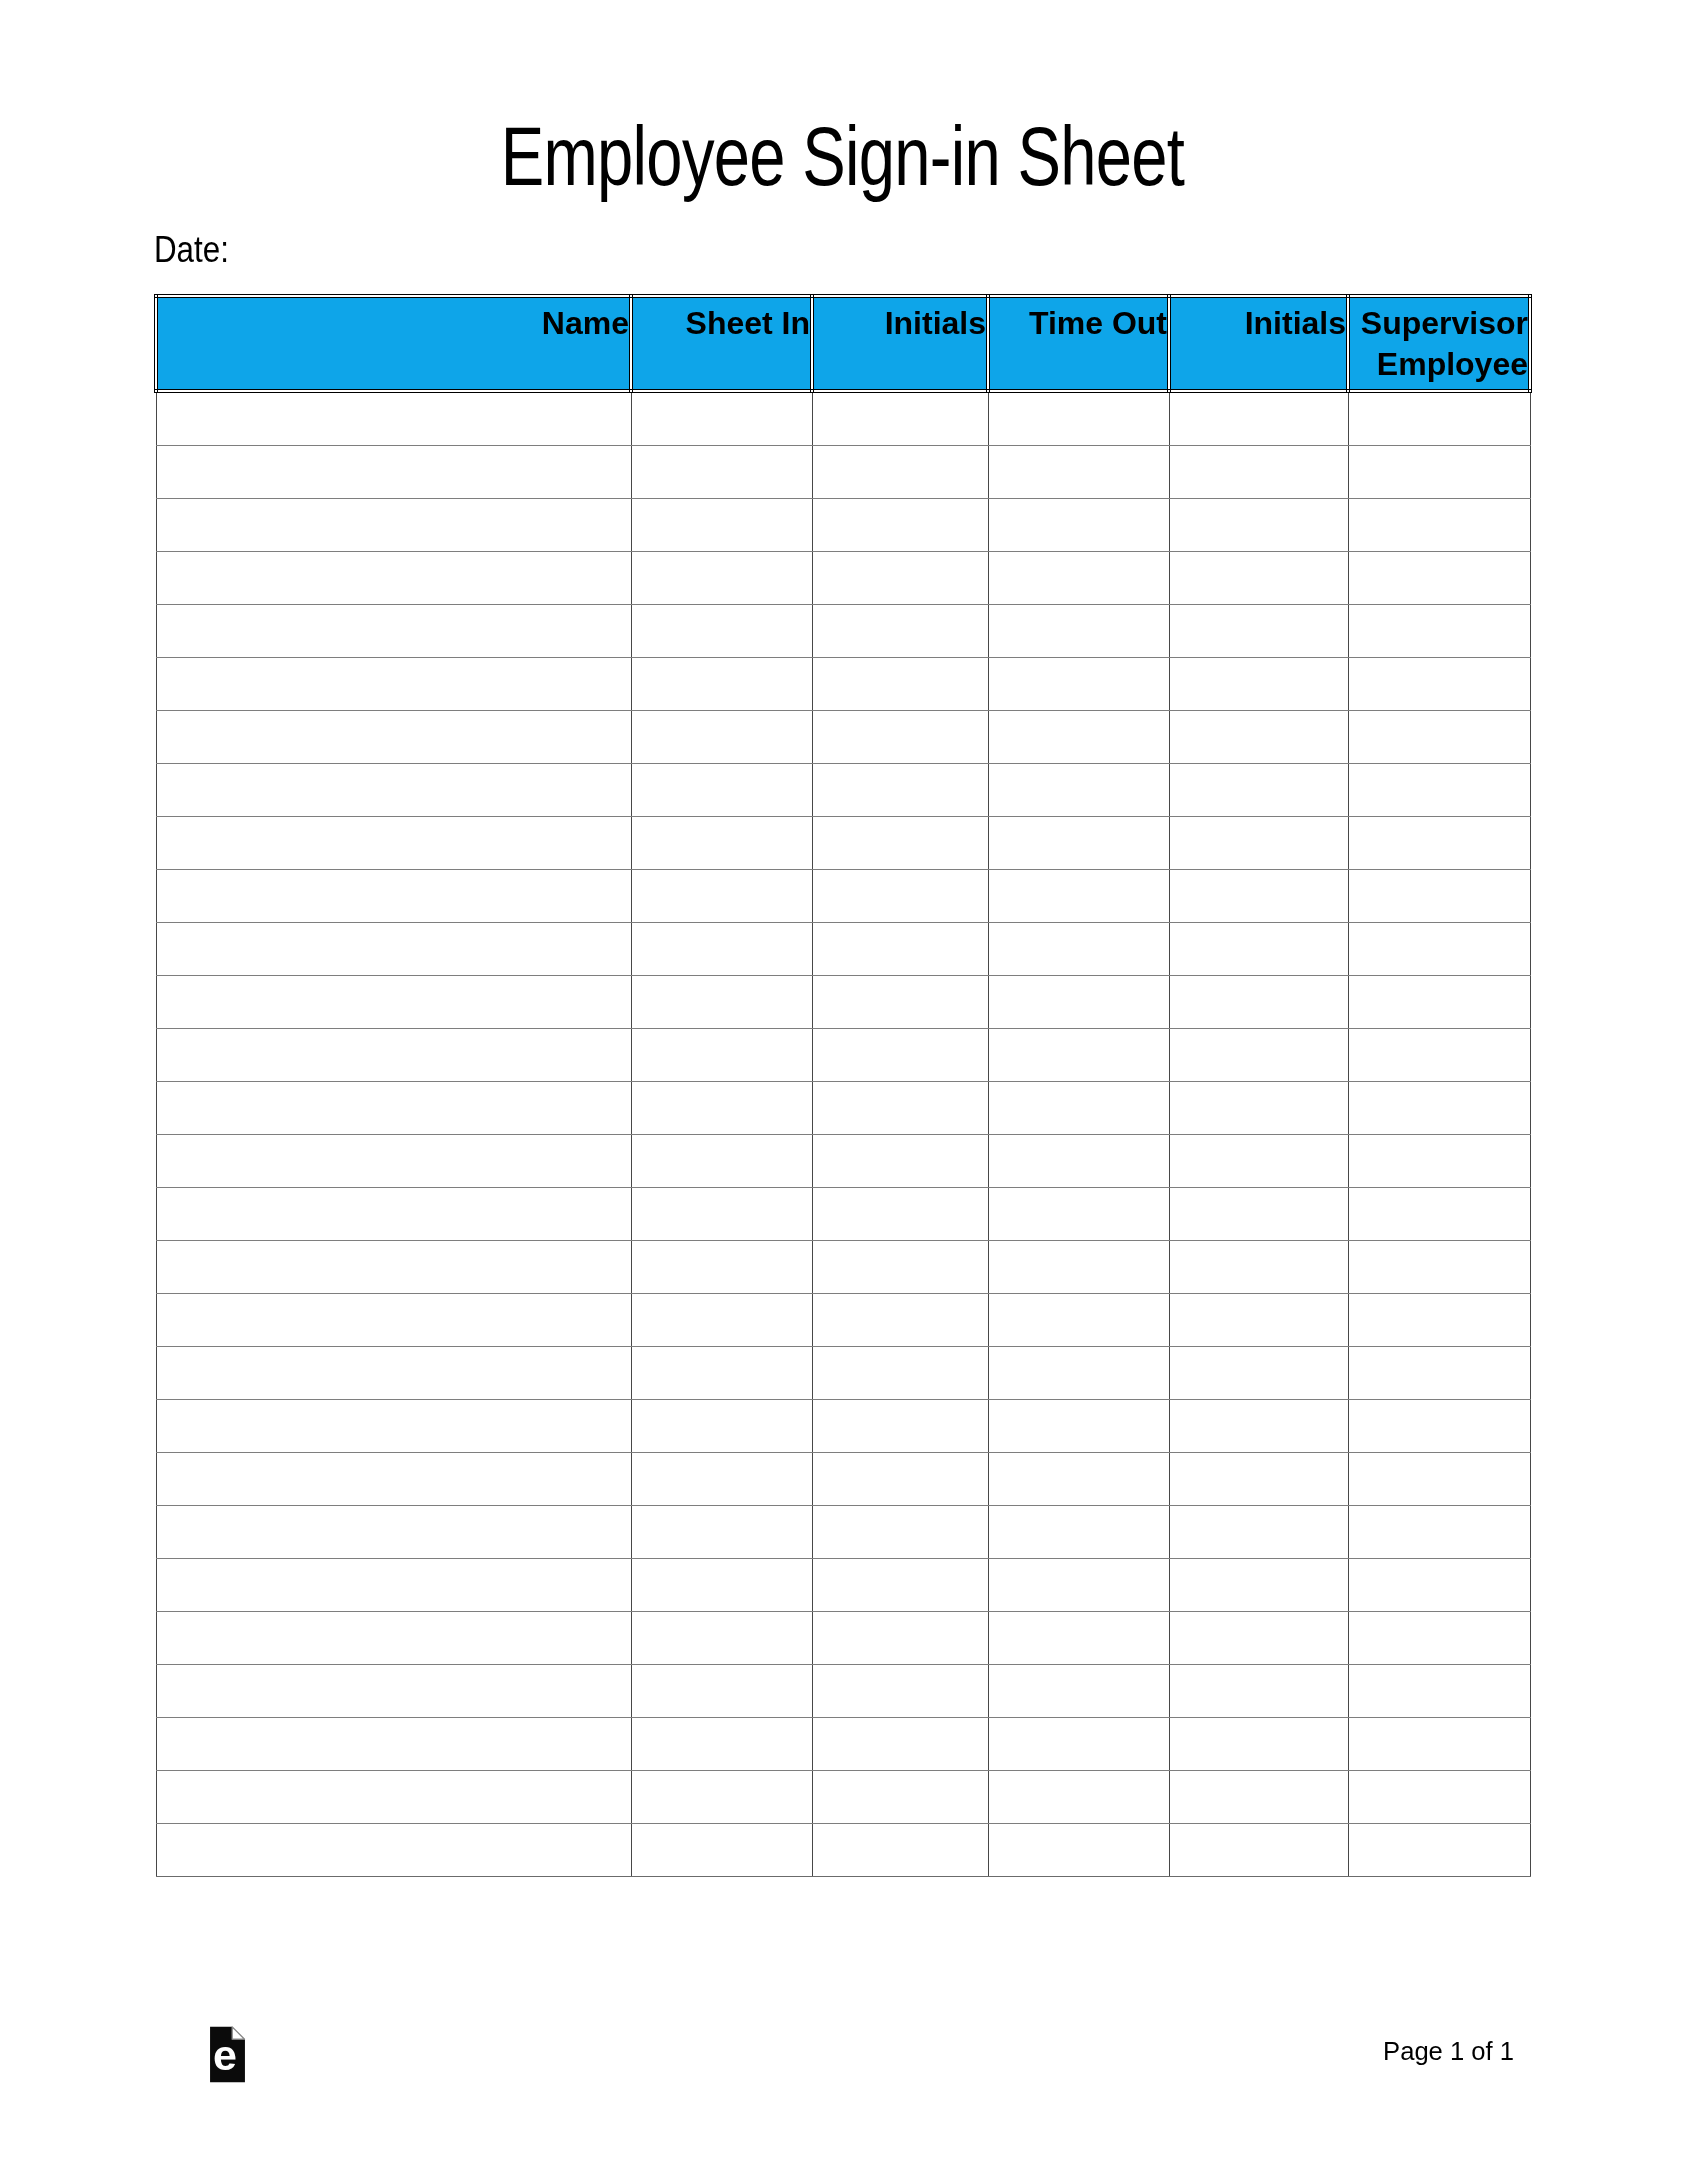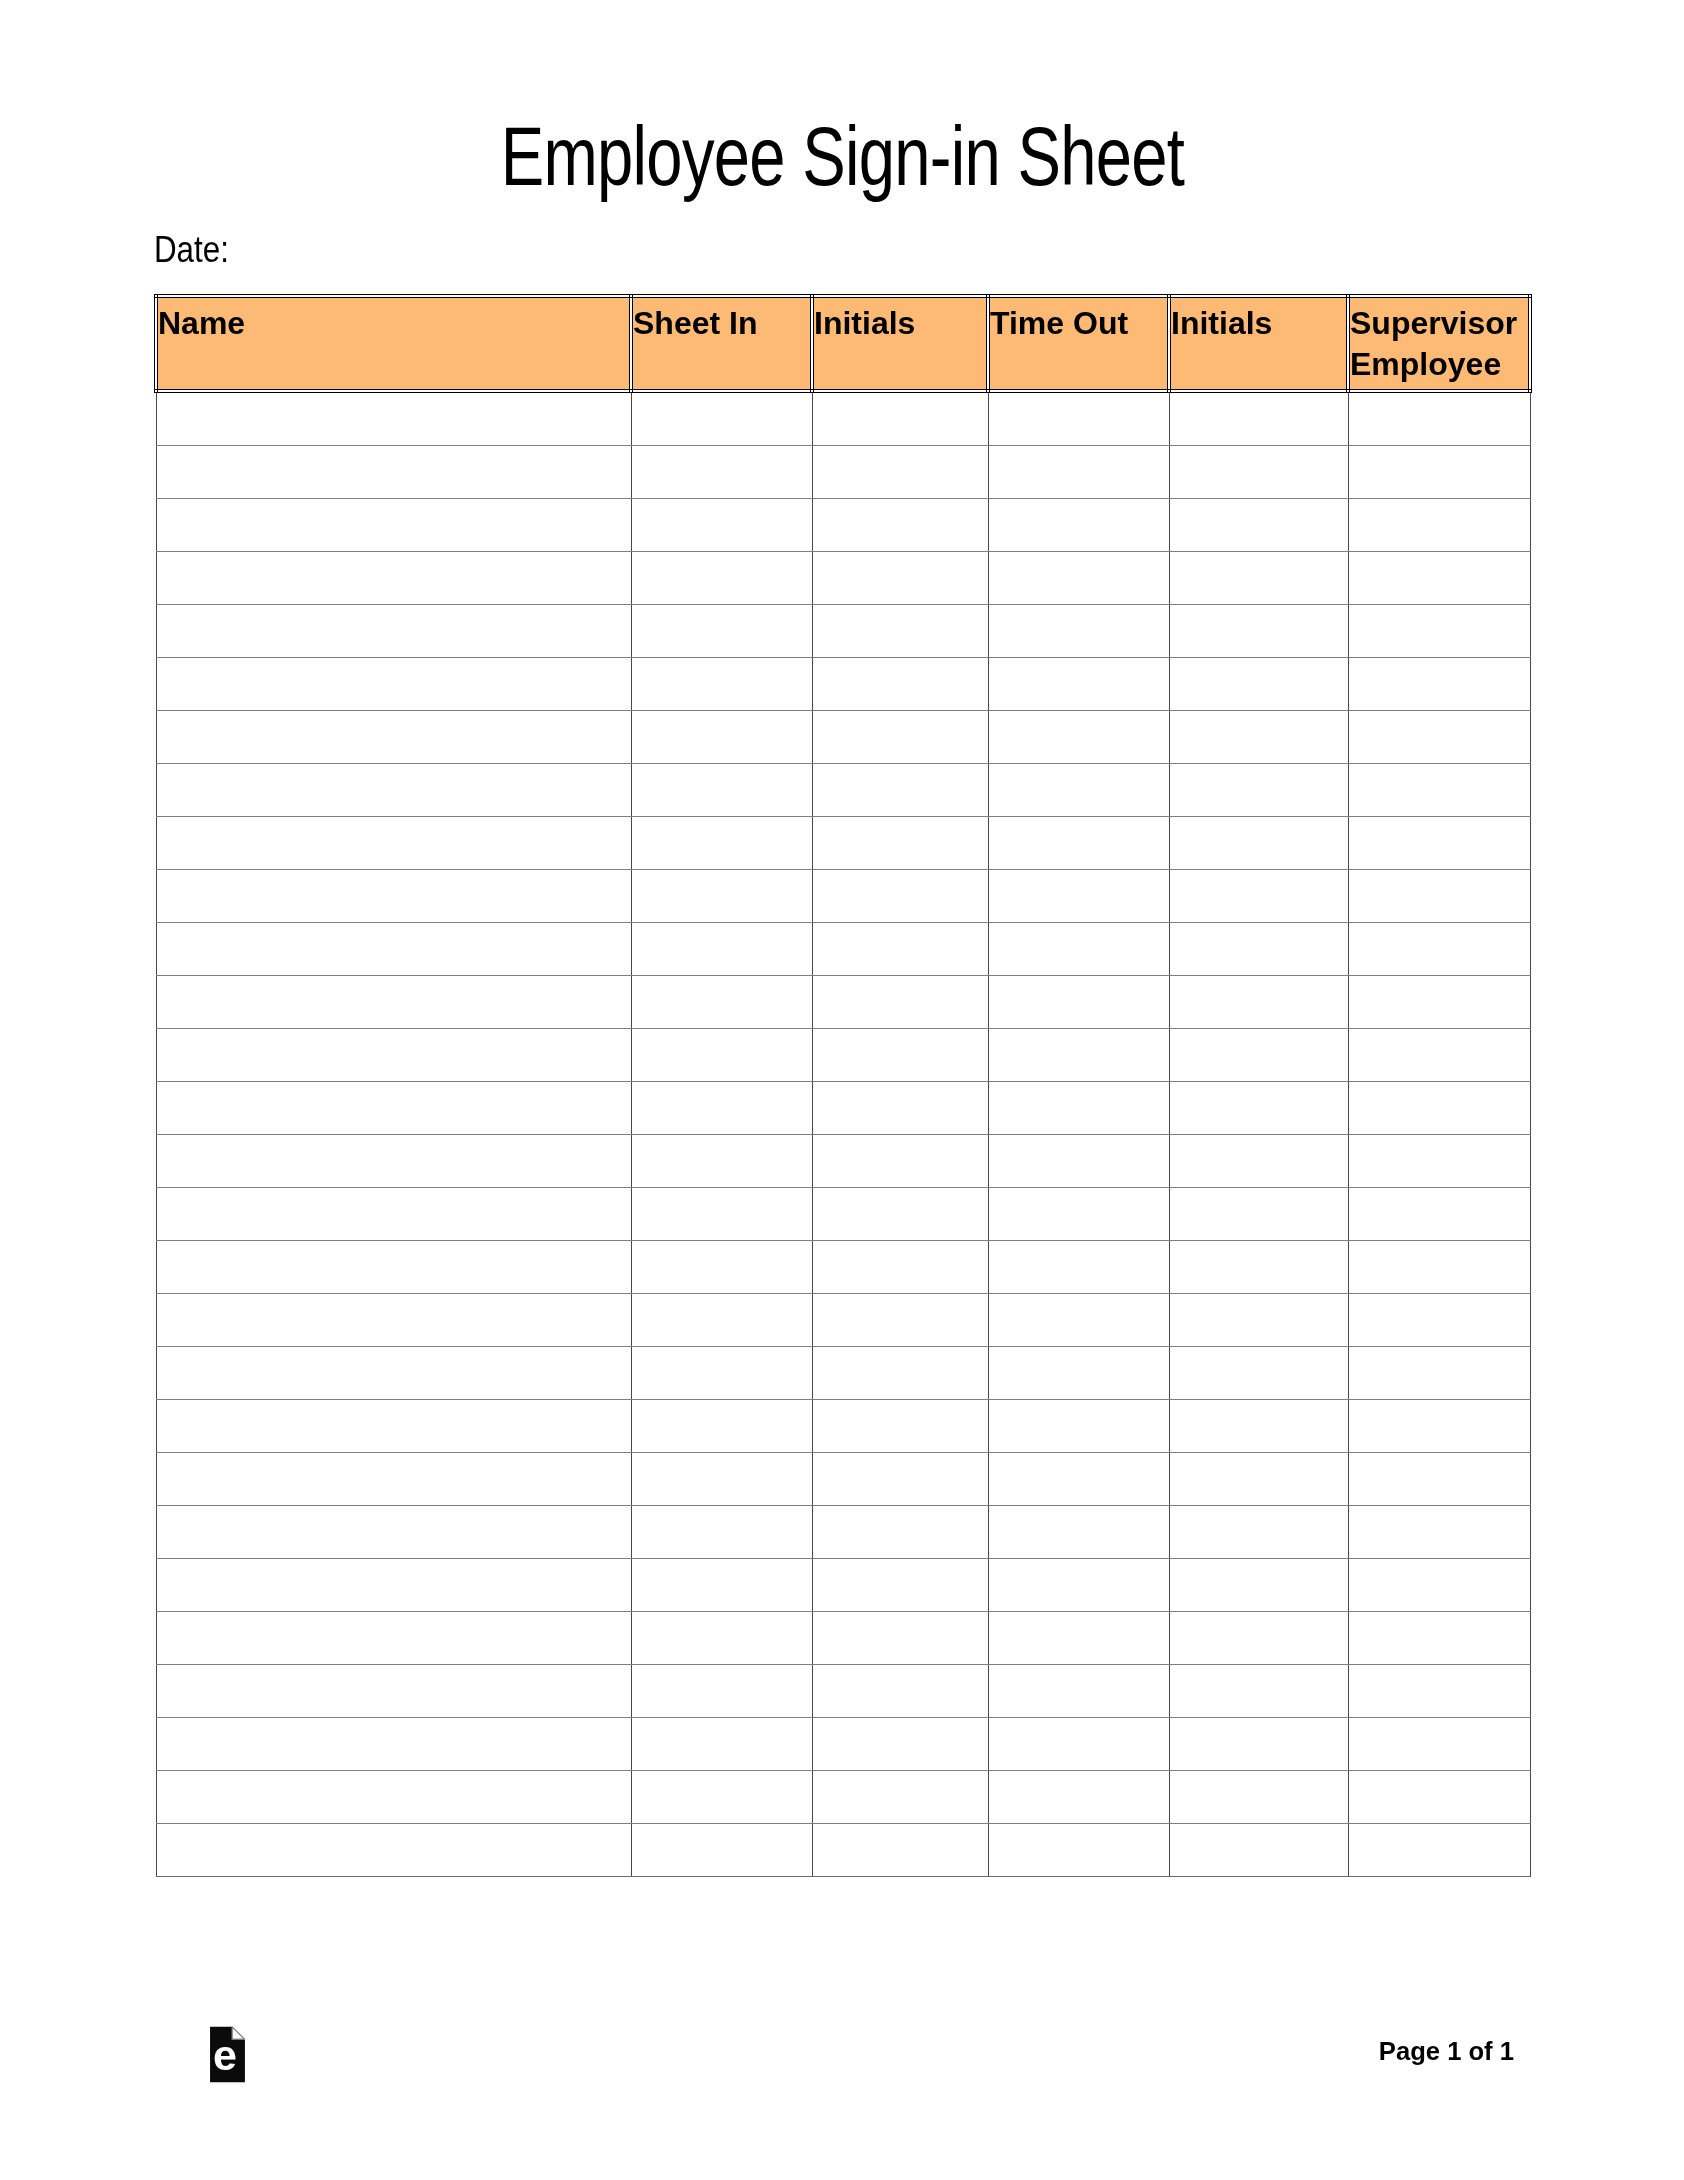--- a/index.html
+++ b/index.html
@@ -55,25 +55,25 @@
   table.sign-in {
     position: absolute;
     left: 154px;
     top: 294px;
     width: 1376px;
     border-collapse: collapse;
     table-layout: fixed;
   }
   table.sign-in thead th {
     border: 4.3px double #000000;
-    background: #fdba74;
+    background: #0ea5e9;
     font-size: 32px;
     font-weight: 700;
     line-height: 1.28;
-    text-align: left;
+    text-align: right;
     vertical-align: top;
     padding: 5.1px 0 0 0;
     height: 86px;
     overflow: hidden;
   }
   table.sign-in tbody td {
     border-left: 0.9px solid #484848;
     border-right: 0.9px solid #484848;
     border-bottom: 0.9px solid #7e7e7e;
     border-top: none;
@@ -108,21 +108,20 @@
     color: #ffffff;
     line-height: 1;
   }
   .page-number {
     position: absolute;
     top: 2039px;
     right: 171px;
     font-size: 25.6px;
     line-height: 1;
     white-space: nowrap;
-    font-weight: bold;
   }
 </style>
 </head>
 <body>
 
 <div class="page">
 
   <h1 class="title">Employee Sign-in Sheet</h1>
 
   <div class="date-line">

